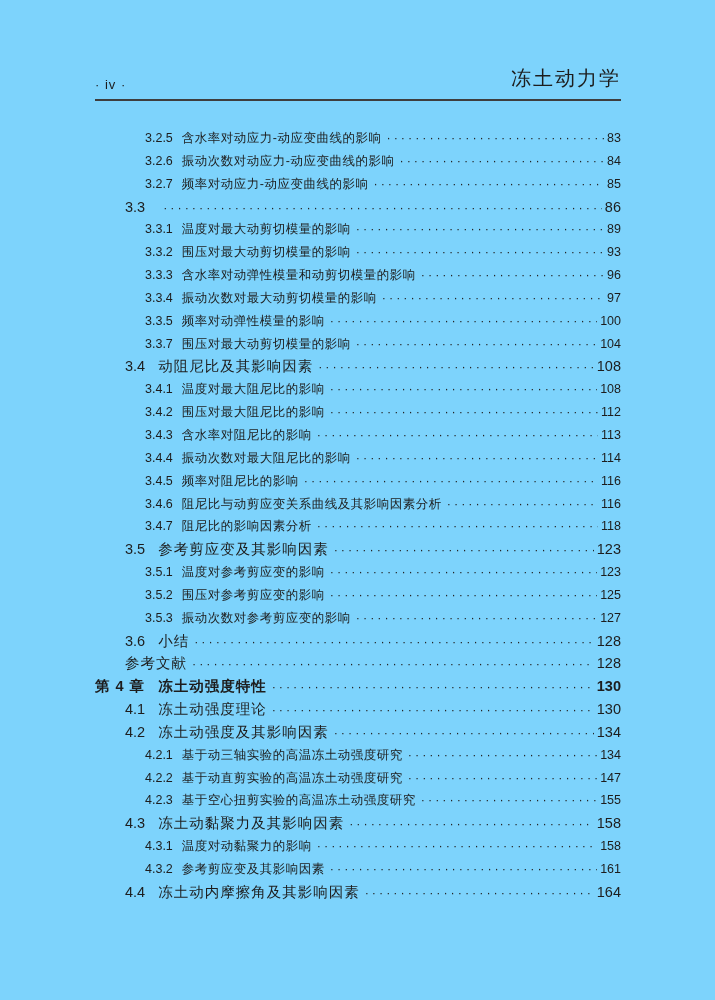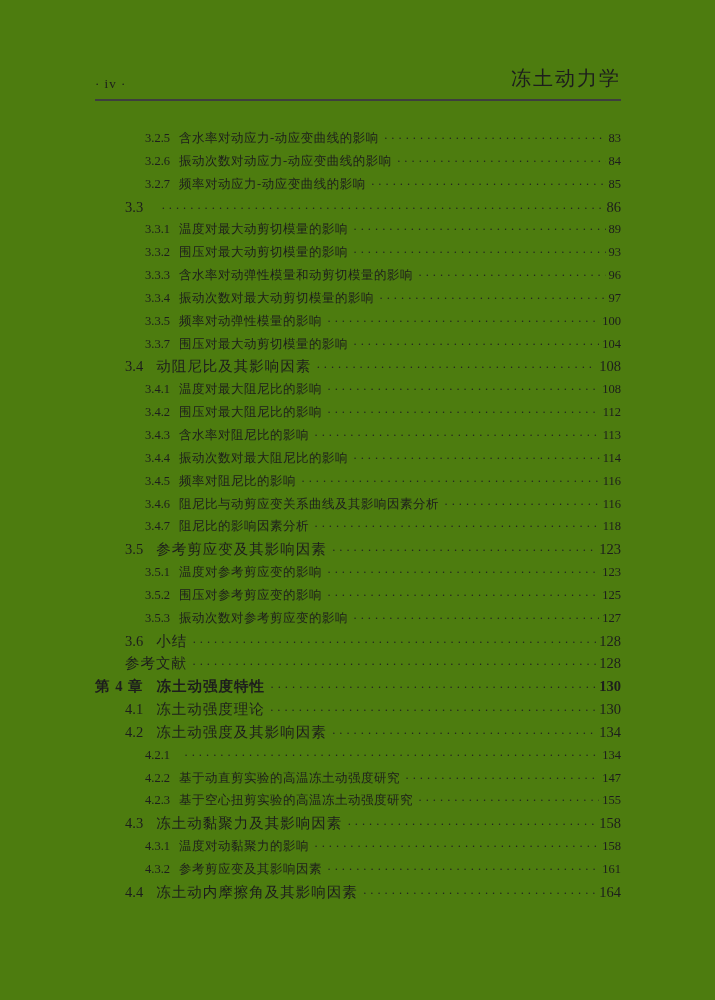--- a/index.html
+++ b/index.html
@@ -1,22 +1,22 @@
 <!DOCTYPE html>
 <html><head>
 <meta charset="utf-8">
 <style>
   html,body{margin:0;padding:0;}
   body{background:#ffffff;}
   .sheet{
     position:relative;
     width:715px;height:1000px;
-    background:#4d7c0f;
+    background:#7dd3fc;
     color:#1d1d1d;
-    font-family:Liberation Serif, serif;
+    font-family:Liberation Sans, sans-serif;
     overflow:hidden;
   }
   .content{
     position:absolute;
     left:95px;top:0;
     width:526px;
   }
   .header{
     position:relative;
     height:92px;
@@ -230,20 +230,21 @@
           <span class="pg">130</span>
         </div>
         <div class="row lv2">
           <span class="num">4.2</span>
           <span class="title">冻土动强度及其影响因素</span>
           <span class="dots"></span>
           <span class="pg">134</span>
         </div>
         <div class="row lv3">
           <span class="num">4.2.1</span>
+          <span class="title">基于动三轴实验的高温冻土动强度研究</span>
           <span class="dots"></span>
           <span class="pg">134</span>
         </div>
         <div class="row lv3">
           <span class="num">4.2.2</span>
           <span class="title">基于动直剪实验的高温冻土动强度研究</span>
           <span class="dots"></span>
           <span class="pg">147</span>
         </div>
         <div class="row lv3">

